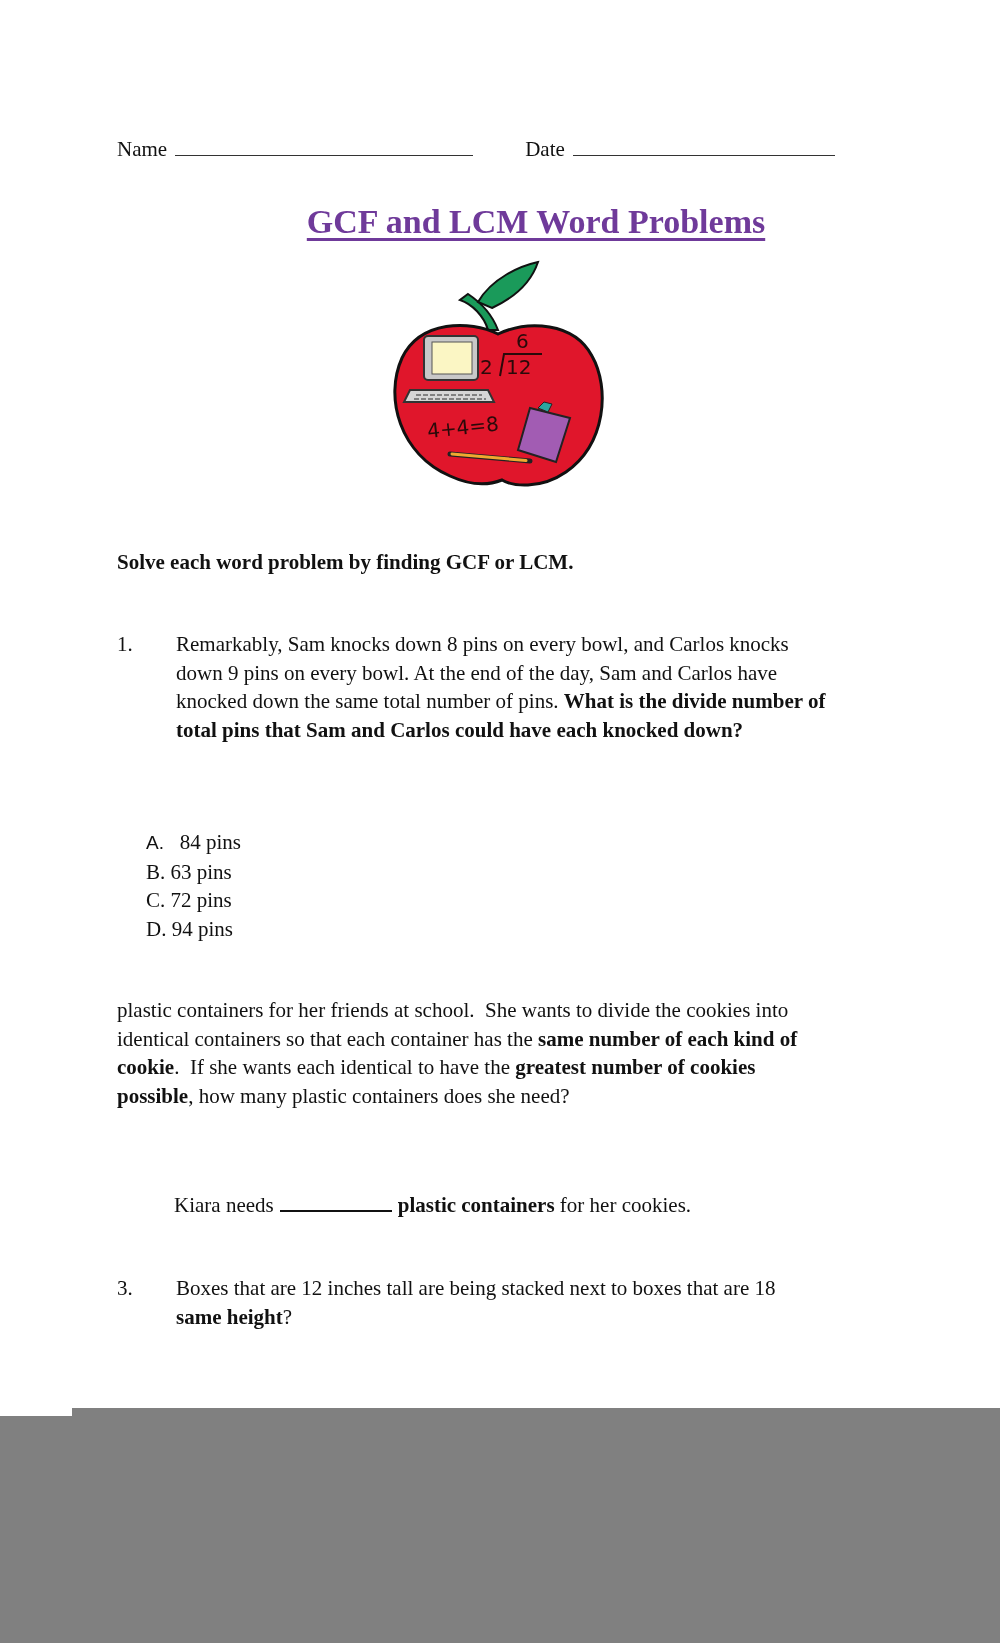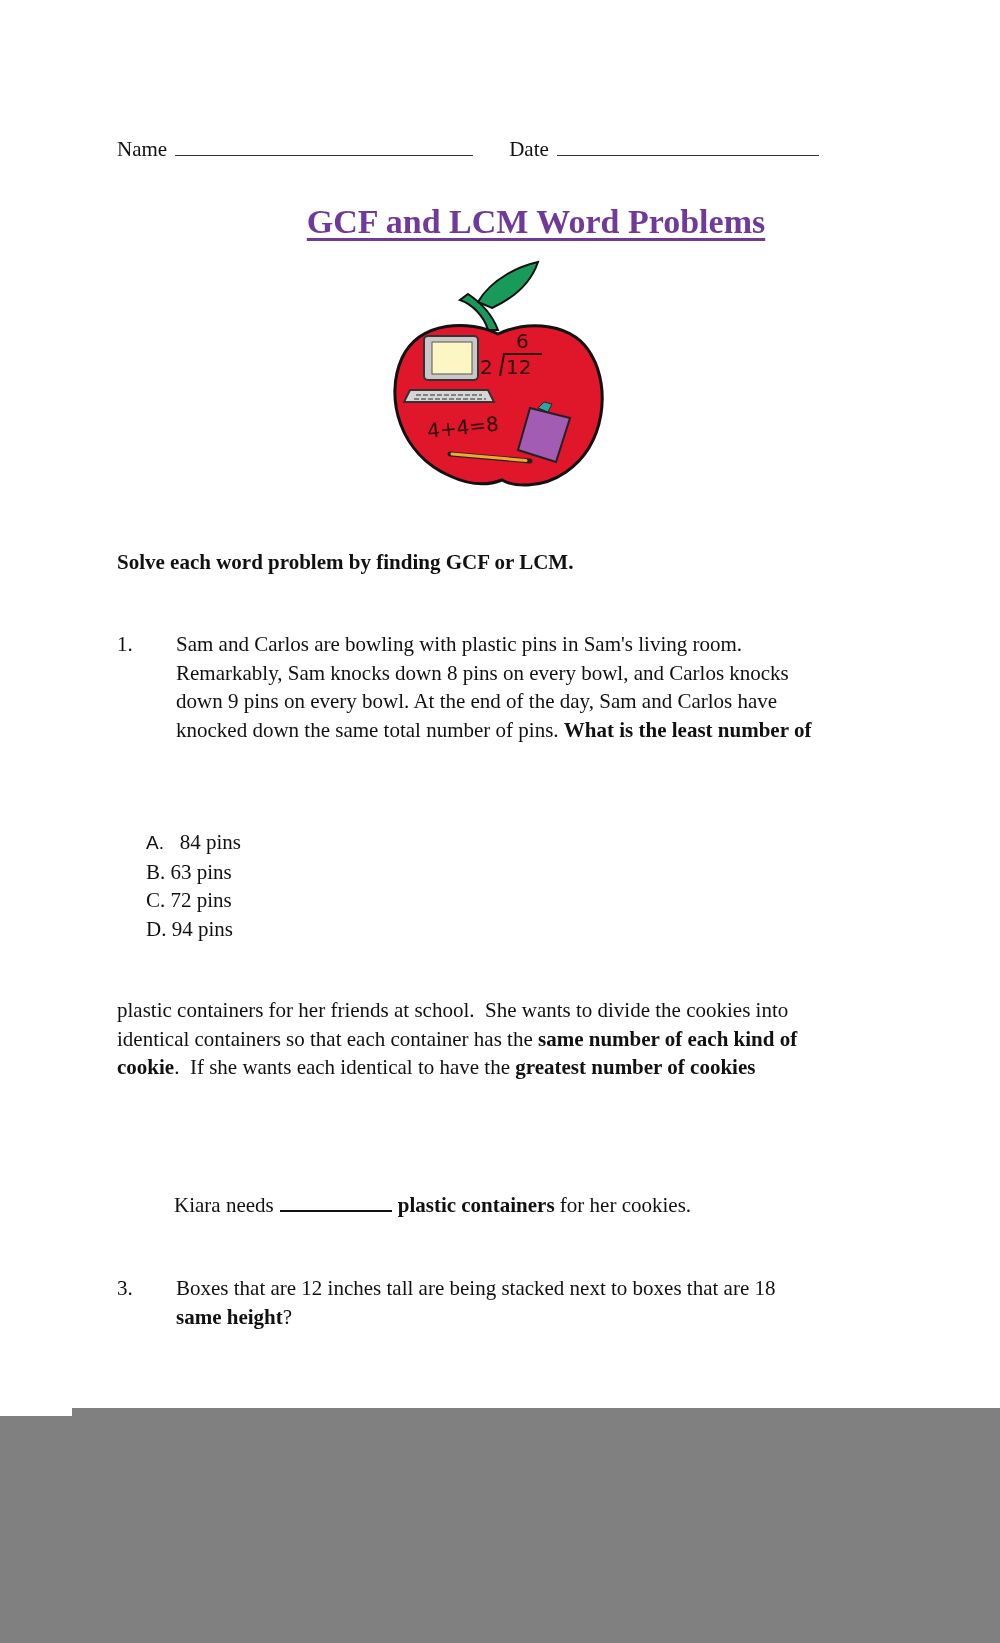--- a/index.html
+++ b/index.html
@@ -3,21 +3,21 @@
 <meta charset="utf-8">
 <style>
   html, body { margin:0; padding:0; }
   body { width:1000px; height:1643px; background:#ffffff; position:relative; overflow:hidden;
          font-family:"Liberation Serif", serif; color:#111; }
   .abs { position:absolute; }
   .txt { font-size:21px; line-height:28.5px; white-space:nowrap; }
   .blank { display:inline-block; border-bottom:1.5px solid #333; vertical-align:baseline; }
   #name-row { left:117px; top:135px; }
   #name-blank { width:298px; margin-left:8px; height:18px; }
-  #date-label { margin-left:36px; }
+  #date-label { margin-left:52px; }
   #date-blank { width:262px; margin-left:8px; height:18px; }
   #title { left:0; width:1000px; top:203px; text-align:center; font-size:34px; font-weight:bold;
            color:#6f3a9a; text-decoration:underline; text-decoration-thickness:3px; text-underline-offset:5px;padding-left:36px; }
   #apple { left:380px; top:258px; width:240px; height:240px; }
   #instructions { left:117px; top:548px; font-weight:bold;text-align:right; }
   #q1-num { left:117px; top:630px; }
   #q1-body { left:176px; top:630px; }
   .opts { left:146px; top:828px; }
   .opt { display:block; }
   .opt-letter-a { font-family:"Liberation Sans", sans-serif; font-size:19px; }
@@ -72,37 +72,38 @@
       <line x1="70" y1="196" x2="150" y2="203" stroke="#222" stroke-width="5" stroke-linecap="round"></line>
       <line x1="72" y1="196" x2="146" y2="202.5" stroke="#f0a830" stroke-width="3" stroke-linecap="round"></line>
     </g>
   </svg>
 </div>
 
 <div id="instructions" class="abs txt">Solve each word problem by finding GCF or LCM.</div>
 
 <div id="q1-num" class="abs txt">1.</div>
 <div id="q1-body" class="abs txt">
-  <div><span>Sam and Carlos are bowling with plastic pins in Sam's living room.</span></div>
   <div><span>Remarkably, Sam knocks down 8 pins on every bowl, and Carlos knocks</span></div>
   <div><span>down 9 pins on every bowl. At the end of the day, Sam and Carlos have</span></div>
-  <div><span style="white-space:pre">knocked down the same total number of pins. </span><b>What is the least number of</b></div>
+  <div><span style="white-space:pre">knocked down the same total number of pins. </span><b>What is the divide number of</b></div>
+  <div><b>total pins that Sam and Carlos could have each knocked down?</b></div>
 </div>
 
 <div class="abs txt opts">
   <span class="opt"><span class="opt-letter-a">A.</span>&nbsp;&nbsp;&nbsp;<span>84 pins</span></span>
   <span class="opt"><span>B.</span>&nbsp;<span>63 pins</span></span>
   <span class="opt"><span>C.</span>&nbsp;<span>72 pins</span></span>
   <span class="opt"><span>D.</span>&nbsp;<span>94 pins</span></span>
 </div>
 
 <div id="q2" class="abs txt">
   <div><span style="white-space:pre">plastic containers for her friends at school.  She wants to divide the cookies into</span></div>
   <div><span style="white-space:pre">identical containers so that each container has the </span><b>same number of each kind of</b></div>
   <div><b>cookie</b><span style="white-space:pre">.  If she wants each identical to have the </span><b>greatest number of cookies</b></div>
+  <div><b>possible</b><span>, how many plastic containers does she need?</span></div>
 </div>
 
 <div id="kiara" class="abs txt">
   <span>Kiara needs</span><span id="kiara-blank" class="blank"></span><b>plastic containers</b><span style="white-space:pre"> for her cookies.</span>
 </div>
 
 <div id="q3-num" class="abs txt">3.</div>
 <div id="q3-body" class="abs txt">
   <div><span>Boxes that are 12 inches tall are being stacked next to boxes that are 18</span></div>
   <div><b>same height</b><span>?</span></div>

